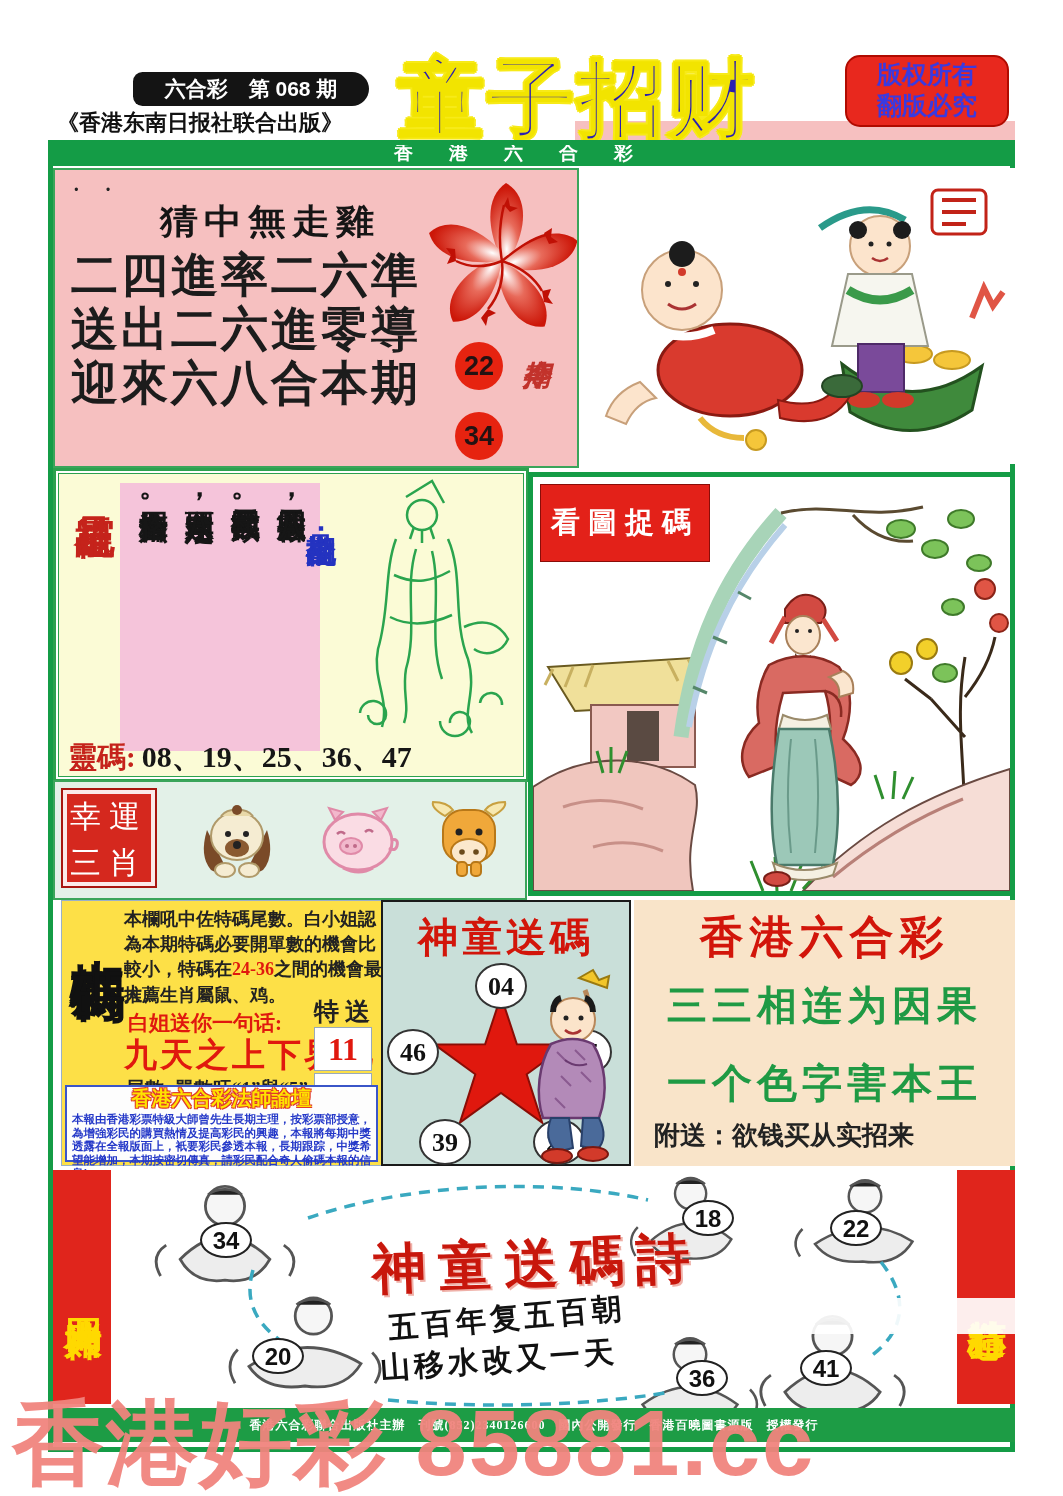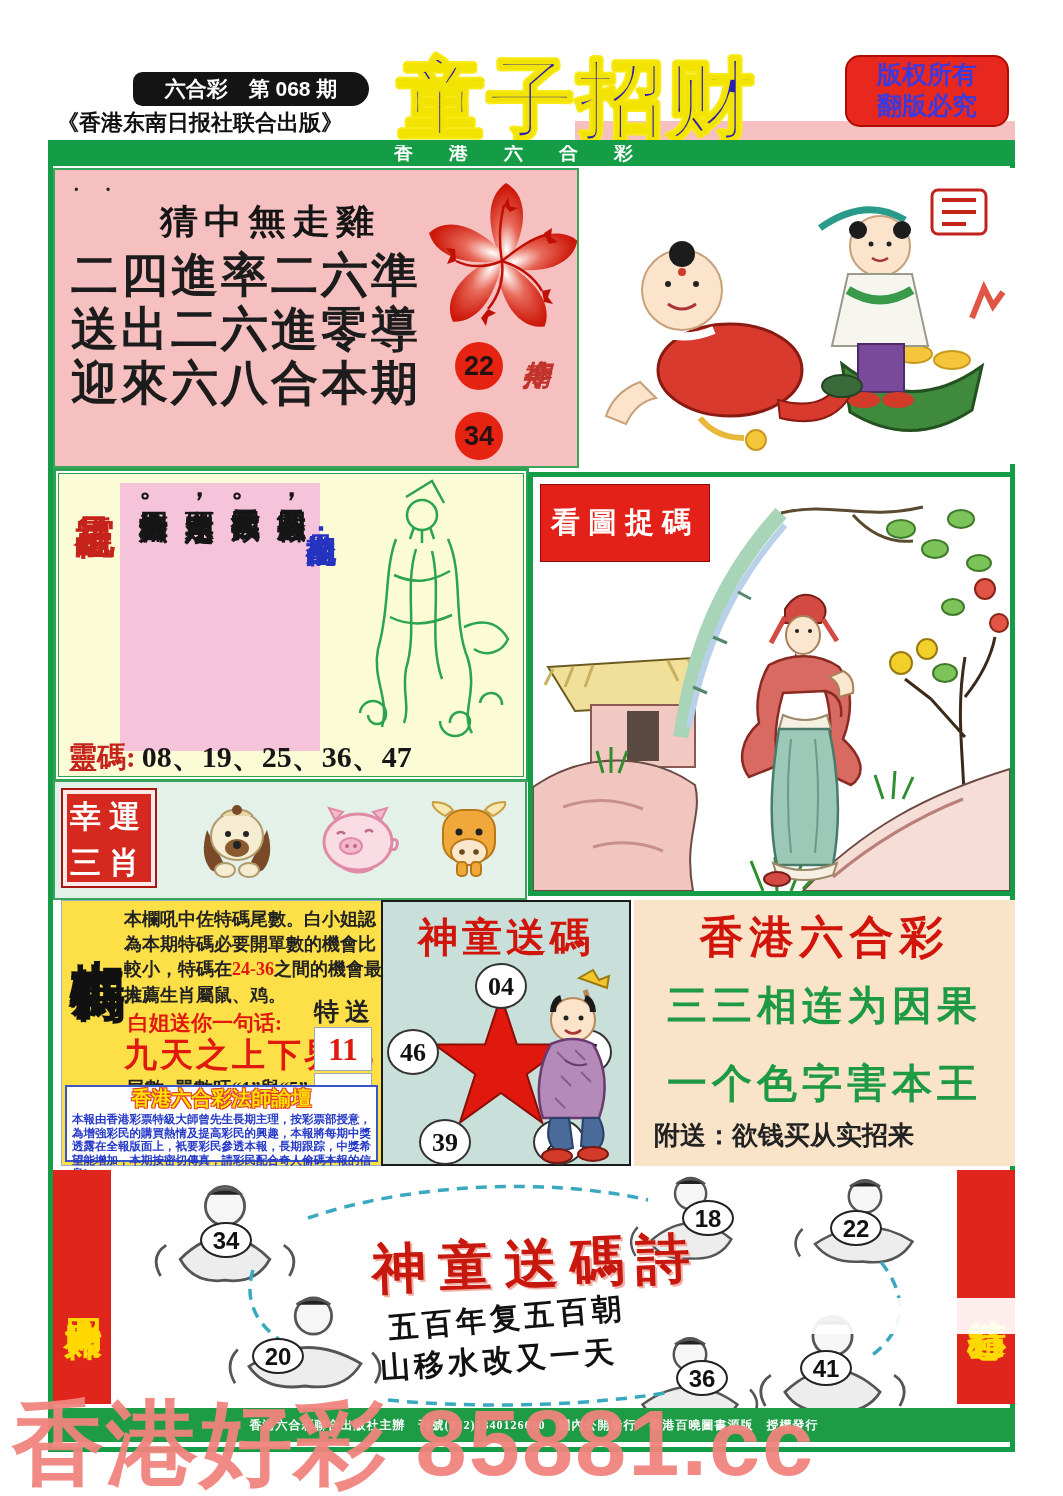--- a/index.html
+++ b/index.html
@@ -50,21 +50,21 @@
     font-size:29px;font-weight:bold;color:#161616;}
   .luzu-cols div{margin-left:6px;}
   .luzu-intro{left:244px;top:40px;height:240px;font-size:30px;font-weight:bold;color:#2433c0;}
   .immortal{left:288px;top:6px;}
   .code-line{left:12px;top:266px;font-size:30px;font-weight:bold;color:#161616;}
   .code-label{color:#c5231b;font-size:29px;margin-right:6px;}
 
   
   .lucky-box{left:53px;top:780px;width:470px;height:116px;background:#e3f1e8;border:2px solid #3aa55a;}
   .lucky-label{left:6px;top:6px;width:96px;height:100px;background:#d5281e;border:2px solid #a81610;
-    box-shadow:inset 0 0 0 4px rgba(255,255,255,.9);color:#fff;font-weight:700;font-size:31px;
+    box-shadow:inset 0 0 0 4px rgba(255,255,255,.9);color:#fff;font-weight:400;font-size:31px;
     text-align:center;line-height:46px;letter-spacing:8px;padding-top:4px;box-sizing:border-box;}
   .animal{top:18px;}
 
   
   .picture-box{left:528px;top:472px;width:487px;height:424px;border:5px solid #149c46;background:#fff;box-sizing:border-box;}
   .picture-label{left:7px;top:7px;background:#e32119;color:#fff;font-size:29px;font-weight:bold;
     letter-spacing:8px;padding:18px 10px;border:1px solid #8a0d08;}
 
   
   .special-box{left:61px;top:900px;width:325px;height:266px;background:#fde047;border:1px solid #9ab0c8;box-sizing:border-box;}

